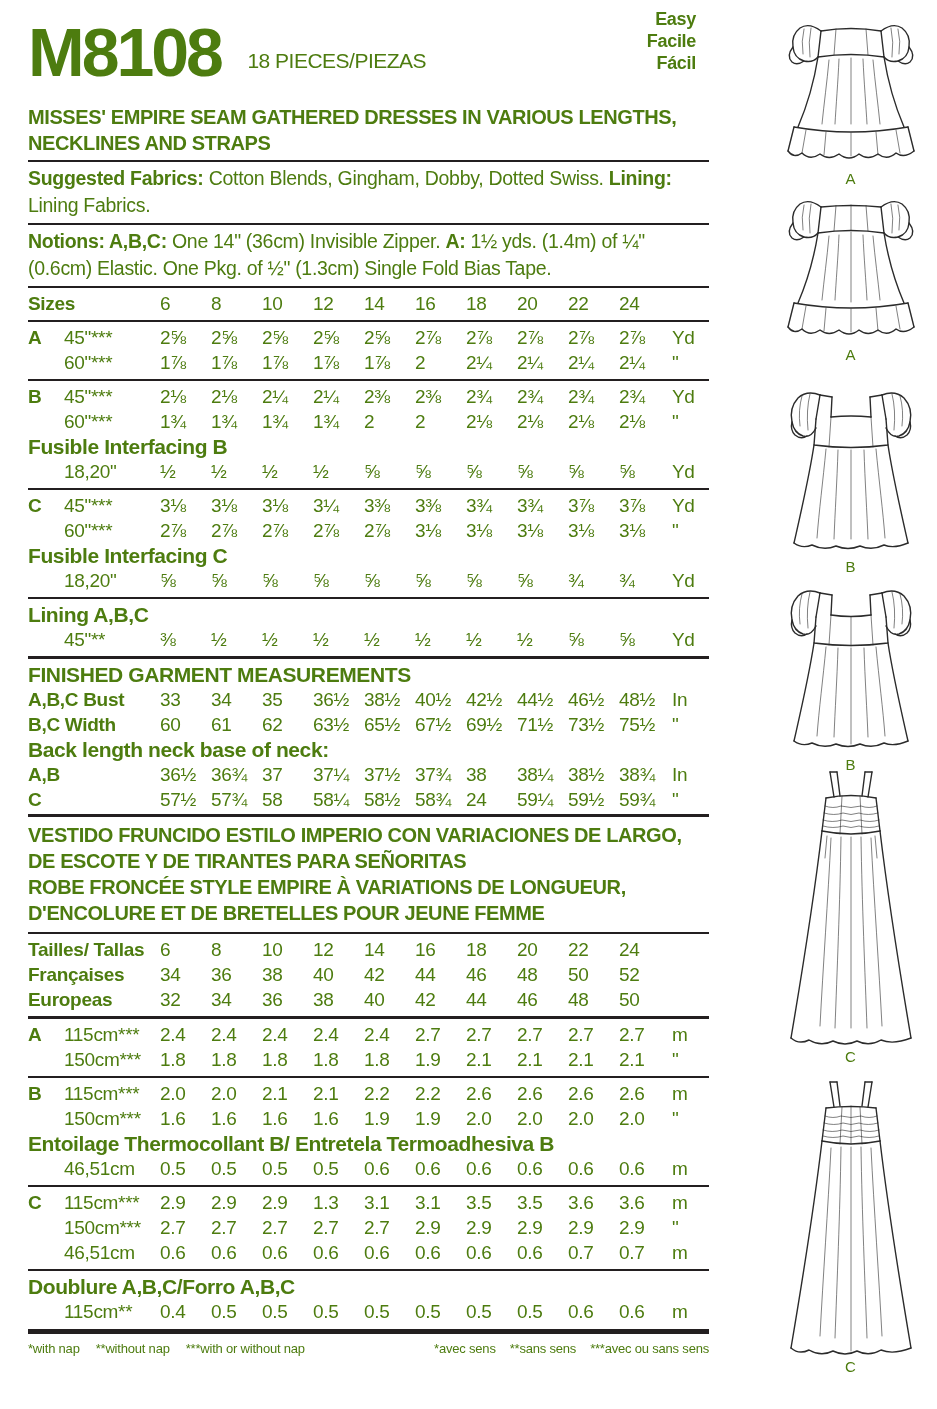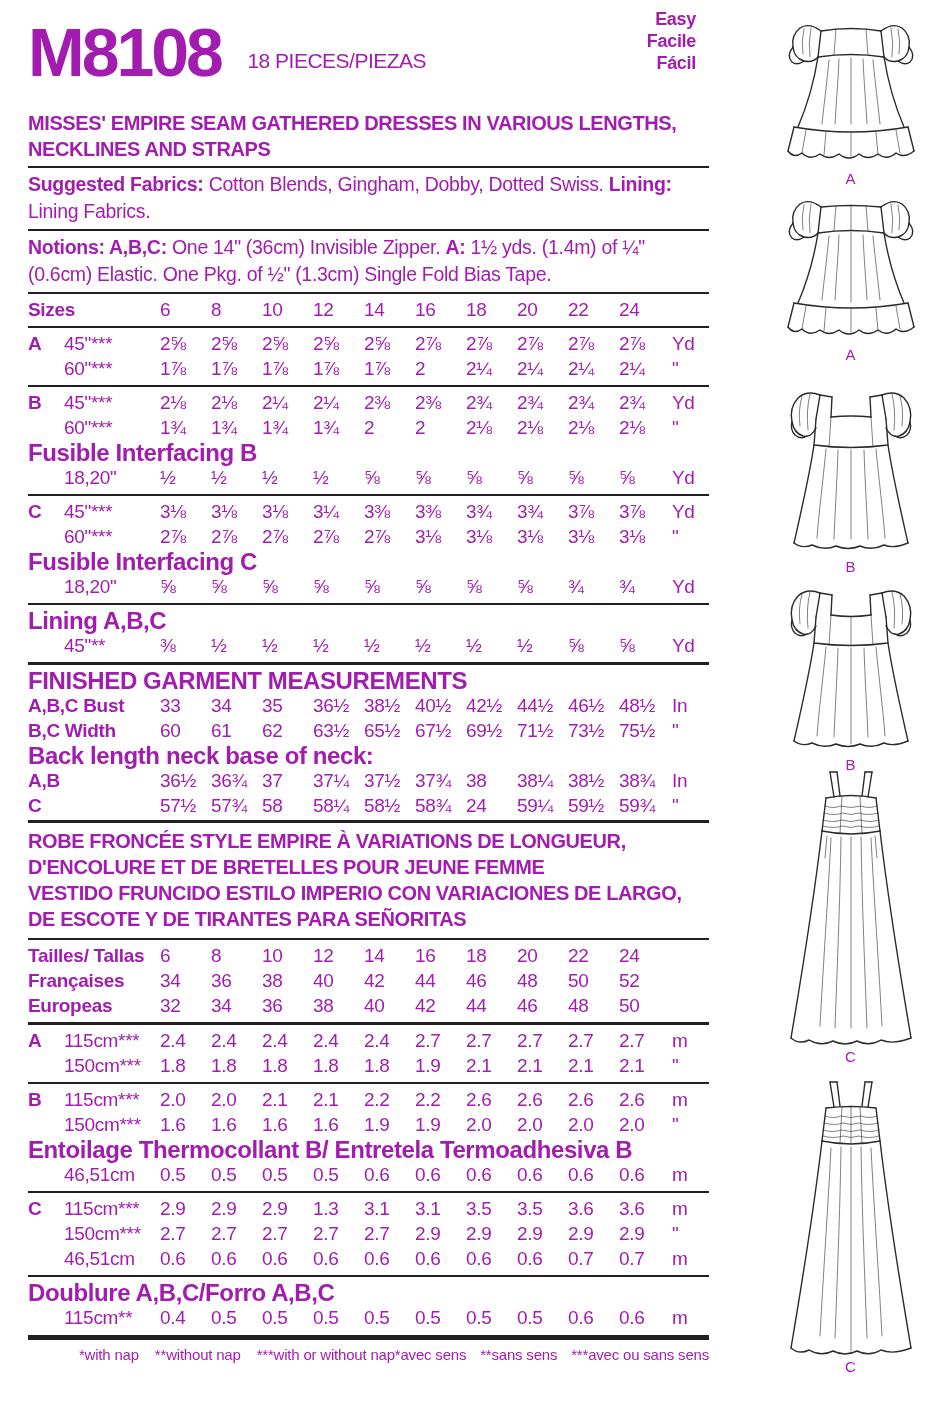--- a/index.html
+++ b/index.html
@@ -1,42 +1,42 @@
 <!DOCTYPE html>
 <html><head>
 <meta charset="utf-8">
 <style>
   html,body{margin:0;padding:0;background:#fff;}
   .page{position:relative;width:937px;height:1409px;background:#fff;overflow:hidden;
-        font-family:"Liberation Sans","DejaVu Sans",sans-serif;color:#a21caf;}
+        font-family:"Liberation Sans","DejaVu Sans",sans-serif;color:#4d7c0f;}
   .content{position:absolute;left:28px;top:0;width:681px;}
   .b{font-weight:bold;}
   
   .hdr{position:relative;padding-top:14px;height:84px;}
   .brand{font-size:68px;font-weight:bold;letter-spacing:-3px;line-height:76px;display:inline-block;}
   .pieces{font-size:21px;letter-spacing:-0.5px;display:inline-block;margin-left:22px;position:relative;top:-8px;}
   .difficulty{position:absolute;right:13px;top:8px;text-align:right;font-weight:bold;font-size:18px;line-height:22px;letter-spacing:-0.3px;}
-  .title{font-size:20px;font-weight:bold;line-height:26px;letter-spacing:-0.4px;margin-top:12px;}
+  .title{font-size:20px;font-weight:bold;line-height:26px;letter-spacing:-0.4px;margin-top:6px;}
   .para{font-size:19.5px;line-height:27px;letter-spacing:-0.3px;}
   .rule{border-top:2px solid #231f20;margin:4px 0 3px 0;height:0;}
   .rule.strong{border-top-width:3px;}
   .rule.heavy{border-top-width:5px;margin-top:5px;}
   
   .trow{display:grid;grid-template-columns:36px 96px repeat(10,51px) minmax(0,1fr);
         align-items:baseline;min-height:25px;line-height:25px;font-size:19px;letter-spacing:-0.3px;}
   .trow .cell{white-space:nowrap;overflow:visible;}
-  .trow.sect{display:block;font-weight:bold;font-size:24px;letter-spacing:-0.4px;}
+  .trow.sect{display:block;font-weight:bold;font-size:21px;letter-spacing:-0.4px;}
   .c-unit{padding-left:2px;}
   
   .block-titles{border-top:3px solid #231f20;border-bottom:2.5px solid #231f20;
                 padding:5px 0 6px 0;margin:2px 0 3px 0;}
   .block-titles .title{margin-top:0;}
   
-  .footnotes{display:flex;justify-content:flex-end;align-items:flex-start;
-             font-size:15px;line-height:21px;letter-spacing:-0.2px;margin-top:4px;}
+  .footnotes{display:flex;justify-content:space-between;align-items:flex-start;
+             font-size:13px;line-height:21px;letter-spacing:-0.2px;margin-top:4px;}
   .fn-line{display:flex;gap:16px;}
   .fn-right{display:flex;gap:14px;}
   
   .figures{position:absolute;left:767px;top:0;width:167px;height:1409px;}
   .fig{position:absolute;left:0;width:167px;text-align:center;}
   .fig svg{display:block;margin:0 auto;}
   .fig path{fill:none;stroke:#2b2b2b;stroke-width:1.4;stroke-linecap:round;stroke-linejoin:round;}
   .fig path.thin{stroke-width:0.6;}
   .fig .lbl{font-size:15px;line-height:18px;margin-top:2px;letter-spacing:0;}
 </style>
@@ -278,22 +278,22 @@
           <span class="cell c-val">58¾</span>
           <span class="cell c-val">24</span>
           <span class="cell c-val">59¼</span>
           <span class="cell c-val">59½</span>
           <span class="cell c-val">59¾</span>
           <span class="cell c-unit">"</span>
         </div>
       </div>
 
     <div class="block-titles">
+      <div class="title">VESTIDO FRUNCIDO ESTILO IMPERIO CON VARIACIONES DE LARGO, DE ESCOTE Y DE TIRANTES PARA SEÑORITAS</div>
       <div class="title">ROBE FRONCÉE STYLE EMPIRE À VARIATIONS DE LONGUEUR, D'ENCOLURE ET DE BRETELLES POUR JEUNE FEMME</div>
-      <div class="title">VESTIDO FRUNCIDO ESTILO IMPERIO CON VARIACIONES DE LARGO, DE ESCOTE Y DE TIRANTES PARA SEÑORITAS</div>
     </div>
 
     <div>
         <div class="trow">
           <span class="cell c-lbl b" style="grid-column: span 2;">Tailles/ Tallas</span>
           <span class="cell c-val">6</span>
           <span class="cell c-val">8</span>
           <span class="cell c-val">10</span>
           <span class="cell c-val">12</span>
           <span class="cell c-val">14</span>

